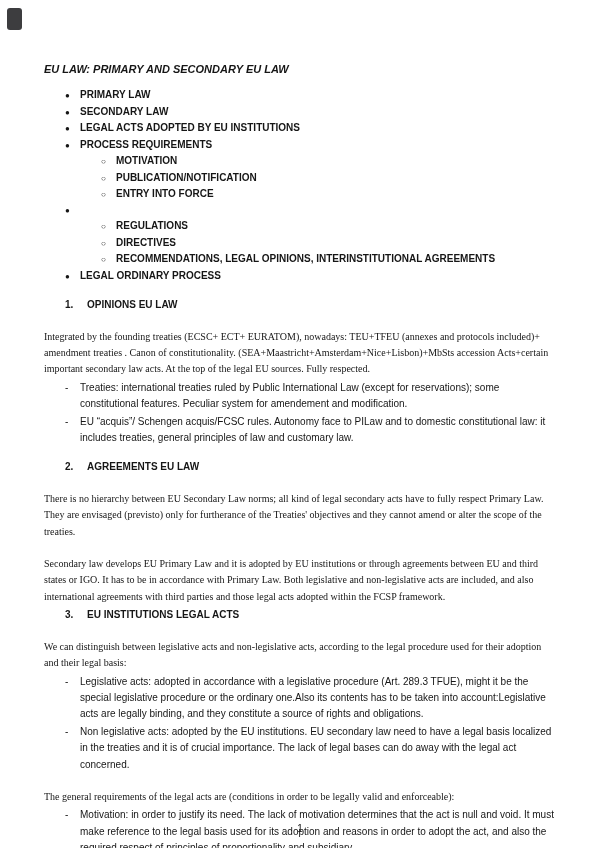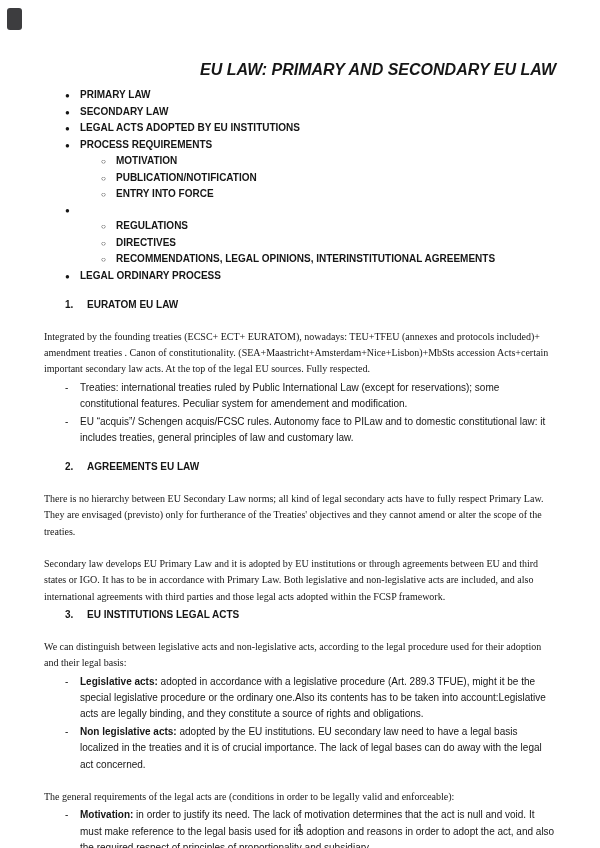--- a/index.html
+++ b/index.html
@@ -20,24 +20,24 @@
   .corner-mark {
     position: absolute;
     left: 7px;
     top: 8px;
     width: 15px;
     height: 22px;
     background: #3d3d3f;
     border-radius: 3px;
   }
   .title {
-    text-align: right;
+    text-align: left;
     font-weight: bold;
     font-style: italic;
-    font-size: 16px;
+    font-size: 11px;
     line-height: 15px;
     margin: 0 0 10px 0;
   }
   .outline { list-style: none; margin: 0; padding: 0; }
   .outline li {
     display: flex;
     align-items: baseline;
     font-weight: bold;
     font-size: 10px;
     line-height: 15.5px;
@@ -63,21 +63,21 @@
   }
   .dash-item {
     display: flex;
     font-size: 10px;
     line-height: 16.4px;
     padding-left: 21px;
     margin: 1px 0;
   }
   .dash { flex: 0 0 15px; }
   .dtext { flex: 1; }
-  .b { font-weight: bold; }
+  .b { font-weight: normal; }
   .page-num {
     position: absolute;
     left: 0; right: 0; bottom: 14px;
     text-align: center;
     font-size: 10px;
   }
 </style>
 </head>
 <body>
 
@@ -132,21 +132,21 @@
       <span>RECOMMENDATIONS, LEGAL OPINIONS, INTERINSTITUTIONAL AGREEMENTS</span>
     </li>
     <li class="lvl1">
       <span class="bullet">●</span>
       <span>LEGAL ORDINARY PROCESS</span>
     </li>
   </ul>
 
   <div class="sec-heading">
     <span class="sec-num">1.</span>
-    <span>EURATOM EU LAW</span>
+    <span>OPINIONS EU LAW</span>
   </div>
   <p class="body">Integrated by the founding treaties (ECSC+ ECT+ EURATOM), nowadays: TEU+TFEU (annexes and protocols included)+ amendment treaties . Canon of constitutionality. (SEA+Maastricht+Amsterdam+Nice+Lisbon)+MbSts accession Acts+certain important secondary law acts. At the top of the legal EU sources. Fully respected.</p>
 
   <div class="dash-item">
     <span class="dash">-</span>
     <span class="dtext">Treaties: international treaties ruled by Public International Law (except for reservations); some constitutional features. Peculiar system for amendement and modification.</span>
   </div>
   <div class="dash-item">
     <span class="dash">-</span>
     <span class="dtext">EU “acquis”/ Schengen acquis/FCSC rules. Autonomy face to PILaw and to domestic constitutional law: it includes treaties, general principles of law and customary law.</span>

